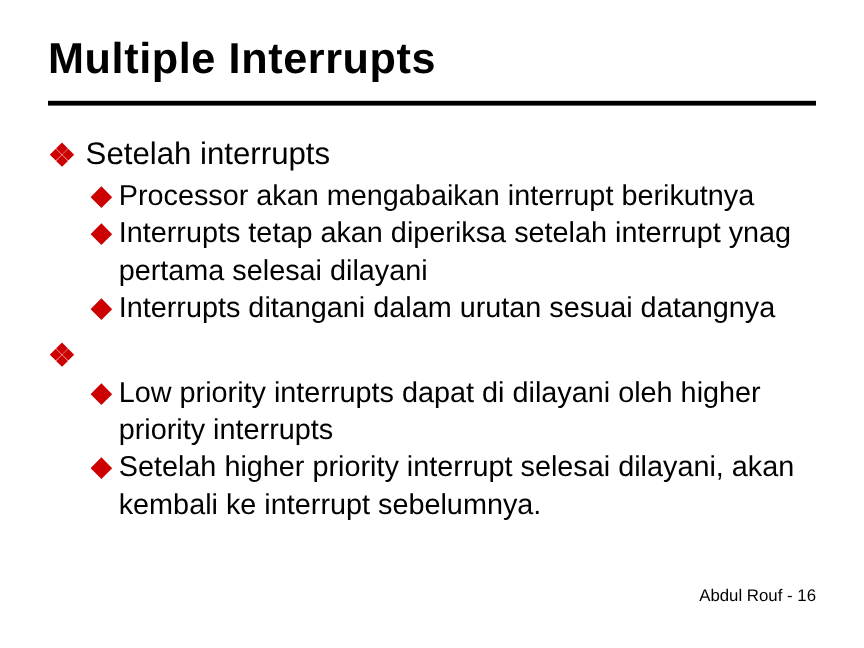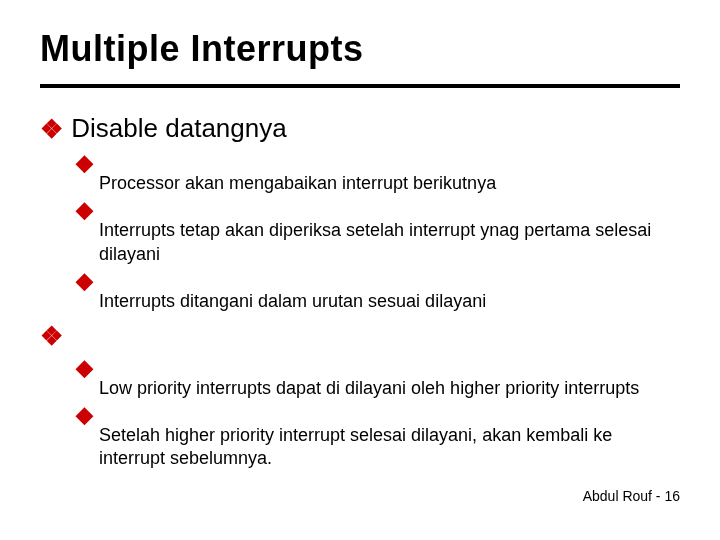--- a/index.html
+++ b/index.html
@@ -60,22 +60,21 @@
   }
   .l2 .bul {
     color: #cc0000;
     font-weight: bold;
     margin-right: 6px;
     line-height: 1.25;
     display: inline-block;
     transform: translateY(1px);
   }
   .l2 .txt {
-    font-size: 18px;
-    margin-top: 24px;
+    font-size: 24px;
   }
   .spacer {
     height: 6px;
   }
   .footer {
     position: absolute;
     right: 40px;
     bottom: 36px;
     font-size: 14px;
     color: #000;
@@ -86,33 +85,33 @@
 <body>
 
 <div class="slide">
   <h1 class="title">Multiple Interrupts</h1>
   <hr class="rule">
 
   <div class="content">
 
     <div class="l1">
       <span class="bul">❖</span>
-      <span class="txt">Disable datangnya</span>
+      <span class="txt">Setelah interrupts</span>
     </div>
     <div class="l2">
       <span class="bul">◆</span>
       <span class="txt">Processor akan mengabaikan interrupt berikutnya</span>
     </div>
     <div class="l2">
       <span class="bul">◆</span>
       <span class="txt">Interrupts tetap akan diperiksa setelah interrupt ynag pertama selesai dilayani</span>
     </div>
     <div class="l2">
       <span class="bul">◆</span>
-      <span class="txt">Interrupts ditangani dalam urutan sesuai dilayani</span>
+      <span class="txt">Interrupts ditangani dalam urutan sesuai datangnya</span>
     </div>
 
     <div class="spacer"></div>
 
     <div class="l1">
       <span class="bul">❖</span>
     </div>
     <div class="l2">
       <span class="bul">◆</span>
       <span class="txt">Low priority interrupts dapat di dilayani oleh higher priority interrupts</span>

